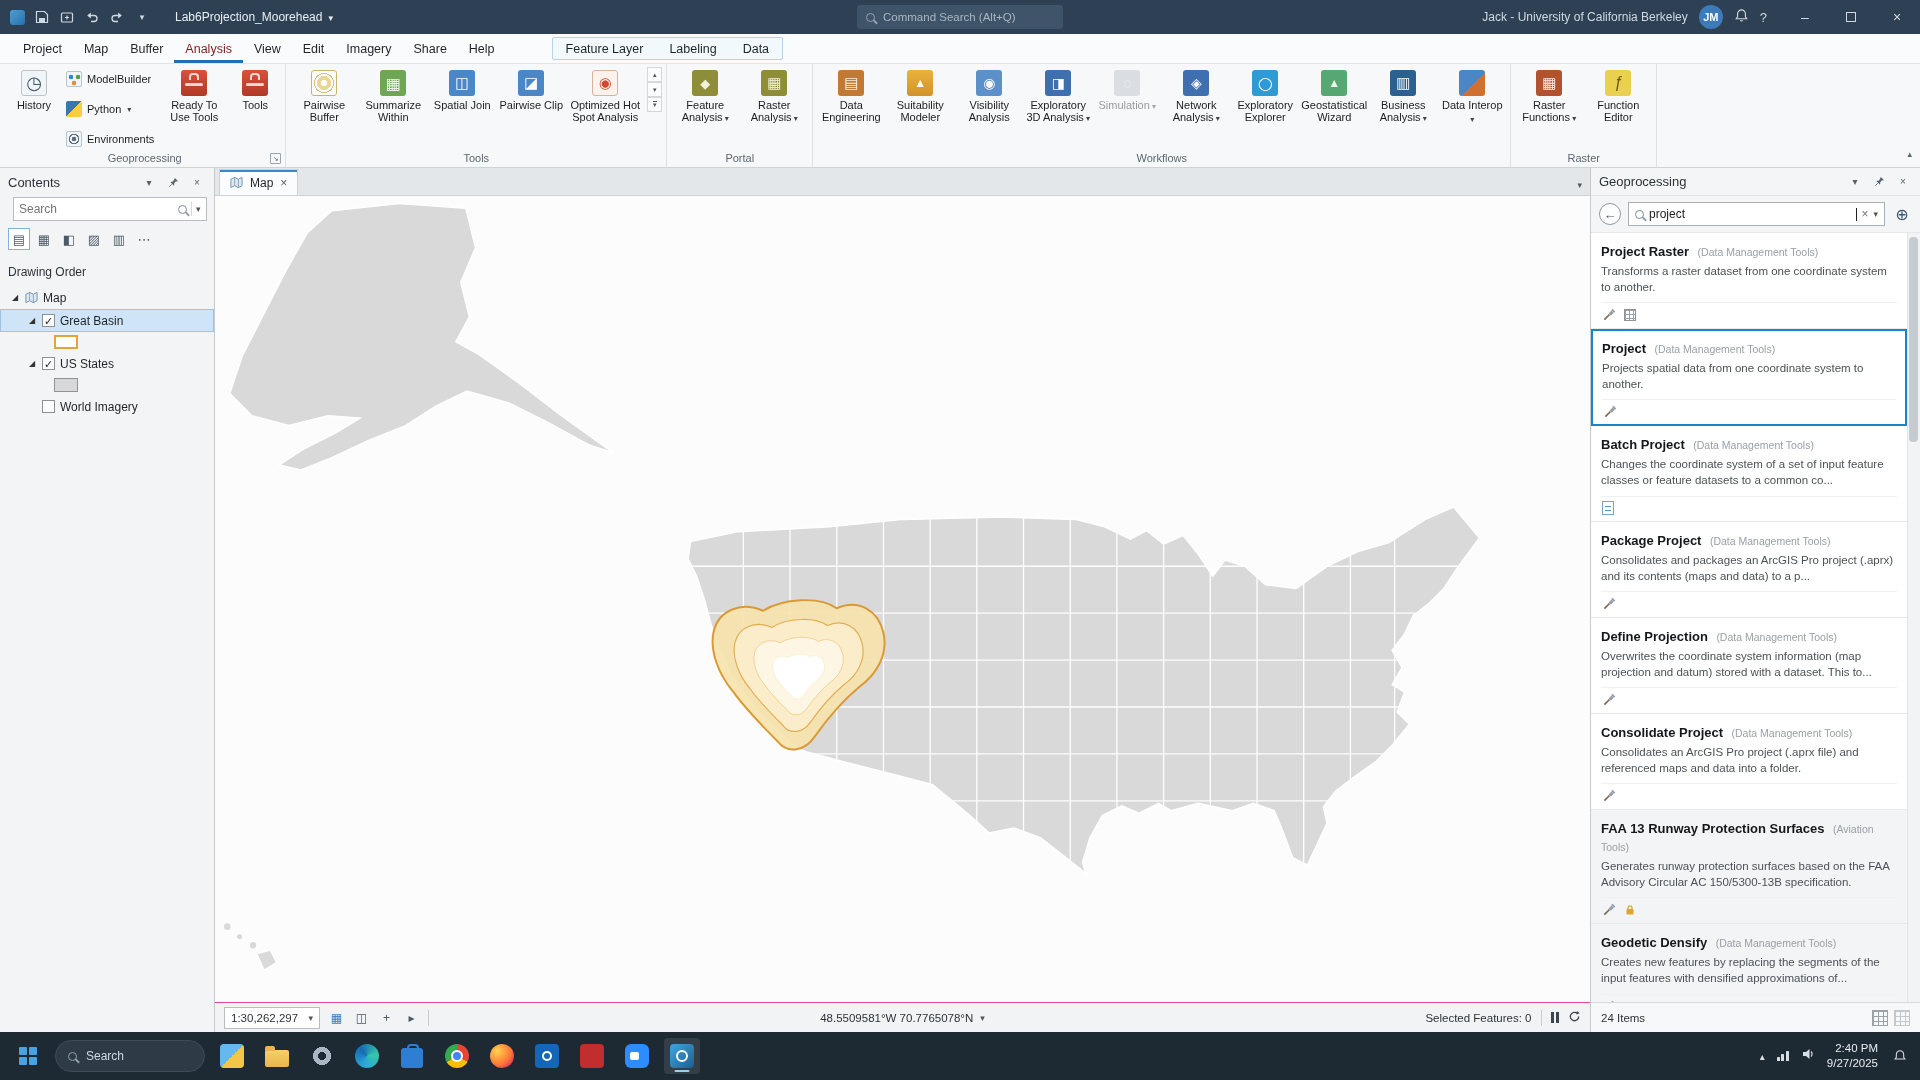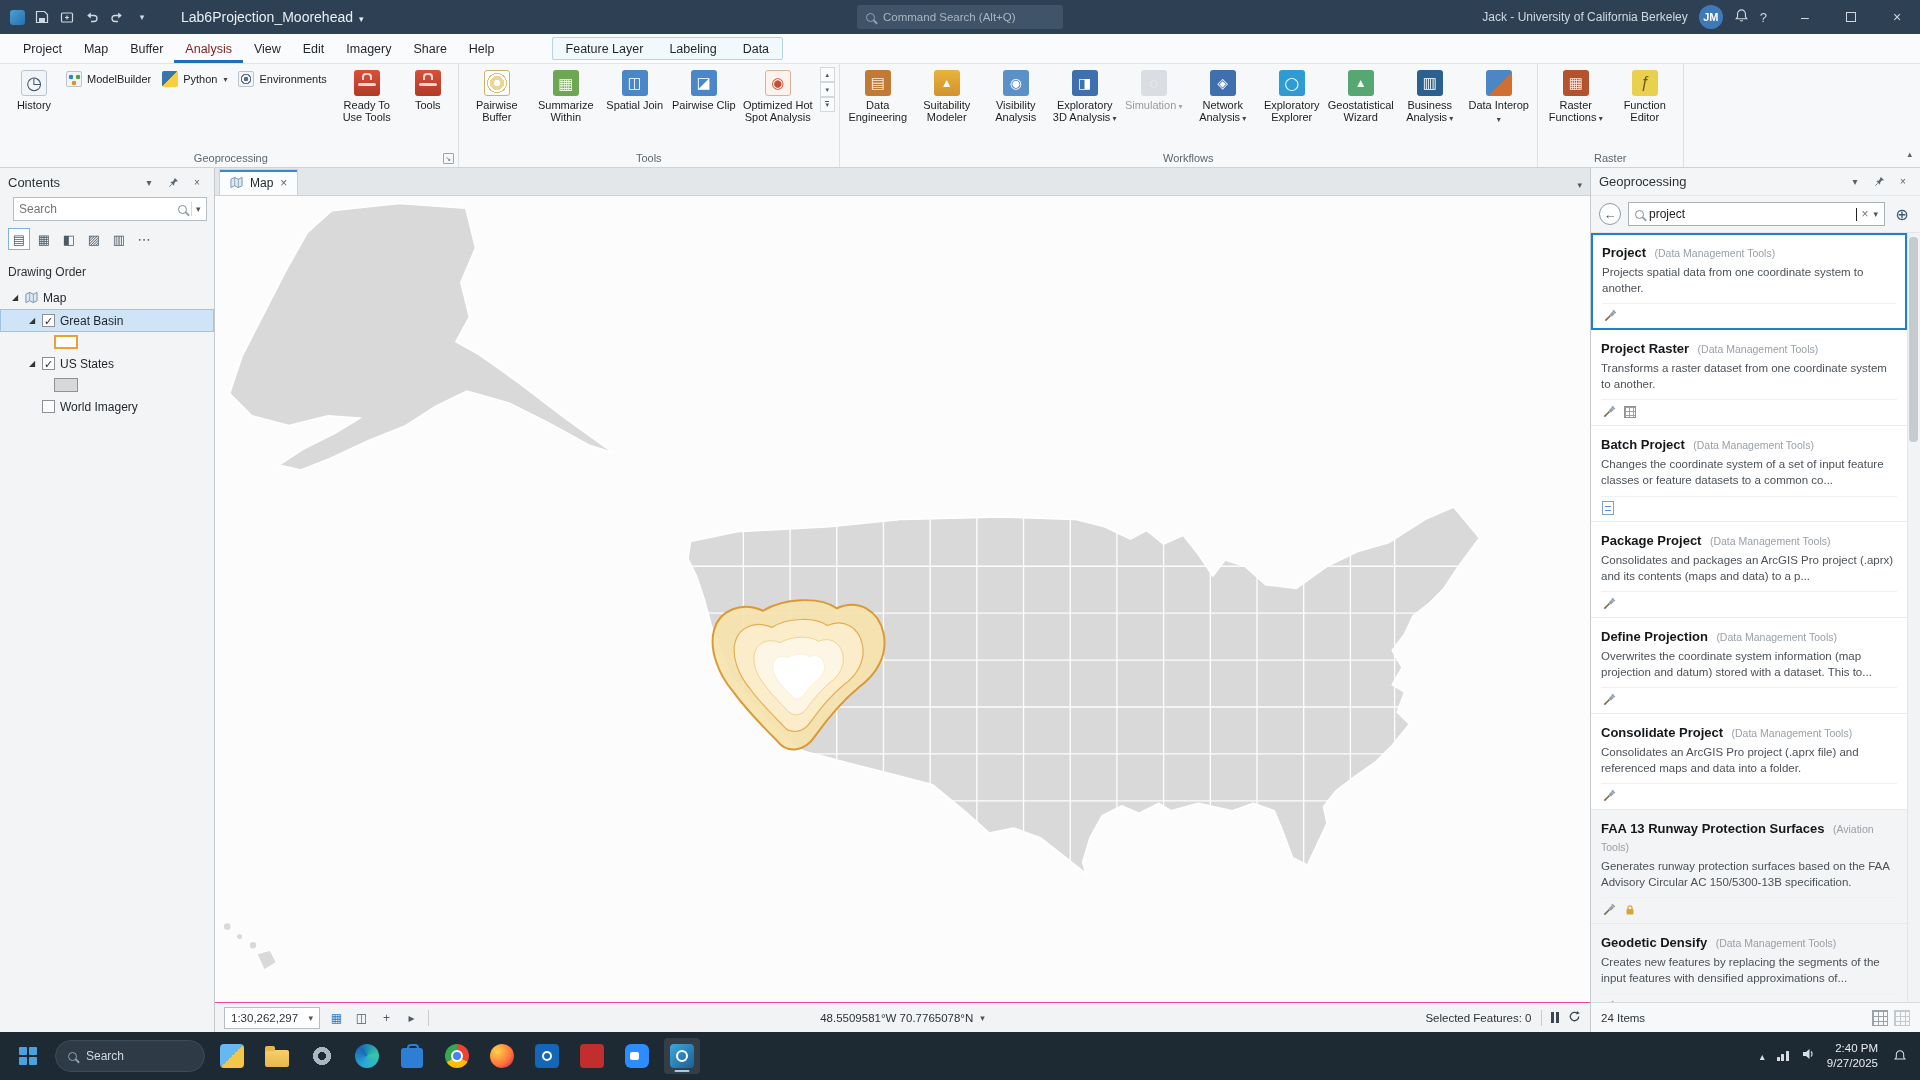--- a/index.html
+++ b/index.html
@@ -5,21 +5,21 @@
   *{box-sizing:border-box;margin:0;padding:0}
   html,body{width:1920px;height:1080px;overflow:hidden}
   body{font-family:"Liberation Sans","DejaVu Sans",sans-serif;background:#fff;color:#222}
   .screen{width:1920px;height:1080px;display:flex;flex-direction:column;position:relative}
 
   
   .titlebar{height:34px;background:#2e4154;display:flex;align-items:center;color:#cfd9e2;font-size:12px;position:relative;flex:0 0 auto}
   .qat{display:flex;align-items:center;gap:3px;padding-left:6px}
   .qbtn{width:22px;height:22px;display:flex;align-items:center;justify-content:center;border-radius:2px}
   .q-app{width:15px;height:15px;background:linear-gradient(135deg,#4ba0d8,#2a6fa8);border-radius:3px}
-  .tb-title{margin-left:28px;font-size:14px;color:#e9eff4;display:flex;align-items:center;gap:6px}
+  .tb-title{margin-left:22px;font-size:12px;color:#e9eff4;display:flex;align-items:center;gap:6px}
   .caret-down::after{content:"▾";font-size:9px;color:inherit}
   .cmd{position:absolute;left:50%;top:50%;transform:translate(-50%,-50%);width:206px;height:24px;background:#3f5468;border-radius:3px;display:flex;align-items:center;gap:8px;padding:0 9px;color:#a9b7c4;font-size:11.5px}
   .mag{width:9px;height:9px;border:1.5px solid #8fa3b3;border-radius:50%;position:relative;flex:0 0 auto}
   .mag::after{content:"";position:absolute;width:5px;height:1.5px;background:#8fa3b3;transform:rotate(45deg);right:-4px;bottom:-2px}
   .tb-right{margin-left:auto;display:flex;align-items:center;gap:11px}
   .avatar{width:24px;height:24px;border-radius:50%;background:#3f7ab8;color:#fff;display:flex;align-items:center;justify-content:center;font-size:11px;font-weight:bold}
   .help-q{font-size:13px;color:#cfd9e2}
   .winbtns{display:flex;margin-left:4px}
   .winbtn{width:46px;height:34px;display:flex;align-items:center;justify-content:center;color:#cfd9e2;font-size:14px}
   .maxbox{width:10px;height:10px;border:1px solid #cfd9e2}
@@ -36,21 +36,21 @@
   .rgroup{display:flex;flex-direction:column;border-right:1px solid #dde1e4;padding:3px 4px 0}
   .rg-body{display:flex;align-items:flex-start;gap:1px;flex:1}
   .rg-footer{position:relative;text-align:center;font-size:11px;color:#5c6770;padding:1px 12px 3px}
   .launcher{position:absolute;right:0;bottom:3px;width:11px;height:11px;border:1px solid #9aa4ad;border-radius:1px}
   .launcher::after{content:"↘";font-size:7px;color:#5c6770;position:absolute;inset:0;line-height:9px;text-align:center}
   .rbtn{display:flex;flex-direction:column;align-items:center;width:68px;padding:3px 1px;gap:3px;border-radius:2px}
   .rbtn.w52{width:52px}.rbtn.w78{width:78px}
   .rbl{font-size:11px;line-height:1.12;text-align:center;color:#1e1e1e}
   .rbtn.has-dd .rbl::after{content:" ▾";font-size:8px;color:#444}
   .rbtn.disabled{opacity:.45}
-  .rcol{display:flex;gap:5px;padding:3px 2px 0}
+  .rcol{display:flex;flex-direction:column;gap:12px;padding:3px 2px 0}
   .rsmall{display:flex;align-items:center;gap:5px;font-size:11px;color:#1e1e1e;padding:1px 3px;white-space:nowrap}
   .rsmall.has-dd::after{content:"▾";font-size:8px;color:#444;margin-left:1px}
   .ic{width:26px;height:26px;border-radius:3px;position:relative;flex:0 0 auto}
   .ic::after{position:absolute;inset:0;display:flex;align-items:center;justify-content:center}
   .ic16{width:16px;height:16px;border-radius:2px;position:relative;flex:0 0 auto}
   .tl-history{background:#f1f5f8;border:1px solid #b9c5ce}.tl-history::after{content:"◷";color:#41596c;font-size:18px}
   .m-model{background:#f1f5f8;border:1px solid #b9c5ce;background-image:radial-gradient(circle at 4px 5px,#2f86c4 2px,transparent 2.6px),radial-gradient(circle at 11px 5px,#52a144 2px,transparent 2.6px),radial-gradient(circle at 7px 11px,#e2902f 2px,transparent 2.6px)}
   .m-python{background:linear-gradient(135deg,#3a76ad 50%,#f7cf3f 50%)}
   .m-env{background:#f1f5f8;border:1px solid #b9c5ce;background-image:radial-gradient(circle at center,#5d6e7c 2px,transparent 2.6px),radial-gradient(circle at center,transparent 4px,#5d6e7c 4px,#5d6e7c 5px,transparent 5.5px)}
   .tl-toolbox{background:linear-gradient(#d8503a,#b13a27)}
@@ -324,20 +324,33 @@
         </div>
         <div class="rscroll">
           <span class="rsc arr-up"></span>
           <span class="rsc arr-dn"></span>
           <span class="rsc arr-ga"></span>
         </div>
       </div>
       <div class="rg-footer"><span>Tools</span></div>
     </div>
 
+    <div class="rgroup">
+      <div class="rg-body">
+        <div class="rbtn has-dd">
+          <span class="ic tl-feat"></span>
+          <span class="rbl">Feature Analysis</span>
+        </div>
+        <div class="rbtn has-dd">
+          <span class="ic tl-rastan"></span>
+          <span class="rbl">Raster Analysis</span>
+        </div>
+      </div>
+      <div class="rg-footer"><span>Portal</span></div>
+    </div>
 
     <div class="rgroup">
       <div class="rg-body">
         <div class="rbtn">
           <span class="ic tl-dataeng"></span>
           <span class="rbl">Data Engineering</span>
         </div>
         <div class="rbtn">
           <span class="ic tl-suit"></span>
           <span class="rbl">Suitability Modeler</span>
@@ -576,48 +589,48 @@
           <input value="project" style="">
           <span class="caretbar"></span>
           <span class="clear-x">×</span>
           <span class="sm-caret">▾</span>
         </div>
         <span class="plus-btn">⊕</span>
       </div>
 
       <div class="gp-list">
 
-        <div class="gp-card selected">
-          <div>
-            <span class="gp-title">Project</span>
-            <span class="gp-cat">(Data Management Tools)</span>
-          </div>
-          <div class="gp-desc">Projects spatial data from one coordinate system to another.</div>
-          <div class="gp-icons">
-            <svg width="15" height="15" viewBox="0 0 16 16">
-                <path d="M2.5 13.5 L8 8" stroke="#7d6a52" stroke-width="1.8" fill="none"></path>
-                <path d="M7 6.8 L10.2 3.6 L12.6 6 L9.4 9.2 Z" fill="#97a0a8"></path>
-                <path d="M10.5 2.5 l3 3" stroke="#97a0a8" stroke-width="2"></path>
-              </svg>
-          </div>
-        </div>
-
         <div class="gp-card">
           <div>
             <span class="gp-title">Project Raster</span>
             <span class="gp-cat">(Data Management Tools)</span>
           </div>
           <div class="gp-desc">Transforms a raster dataset from one coordinate system to another.</div>
           <div class="gp-icons">
             <svg width="15" height="15" viewBox="0 0 16 16">
                 <path d="M2.5 13.5 L8 8" stroke="#7d6a52" stroke-width="1.8" fill="none"></path>
                 <path d="M7 6.8 L10.2 3.6 L12.6 6 L9.4 9.2 Z" fill="#97a0a8"></path>
                 <path d="M10.5 2.5 l3 3" stroke="#97a0a8" stroke-width="2"></path>
               </svg>
             <span class="mini-raster"></span>
+          </div>
+        </div>
+
+        <div class="gp-card selected">
+          <div>
+            <span class="gp-title">Project</span>
+            <span class="gp-cat">(Data Management Tools)</span>
+          </div>
+          <div class="gp-desc">Projects spatial data from one coordinate system to another.</div>
+          <div class="gp-icons">
+            <svg width="15" height="15" viewBox="0 0 16 16">
+                <path d="M2.5 13.5 L8 8" stroke="#7d6a52" stroke-width="1.8" fill="none"></path>
+                <path d="M7 6.8 L10.2 3.6 L12.6 6 L9.4 9.2 Z" fill="#97a0a8"></path>
+                <path d="M10.5 2.5 l3 3" stroke="#97a0a8" stroke-width="2"></path>
+              </svg>
           </div>
         </div>
 
         <div class="gp-card">
           <div>
             <span class="gp-title">Batch Project</span>
             <span class="gp-cat">(Data Management Tools)</span>
           </div>
           <div class="gp-desc">Changes the coordinate system of a set of input feature classes or feature datasets to a common co...</div>
           <div class="gp-icons">

